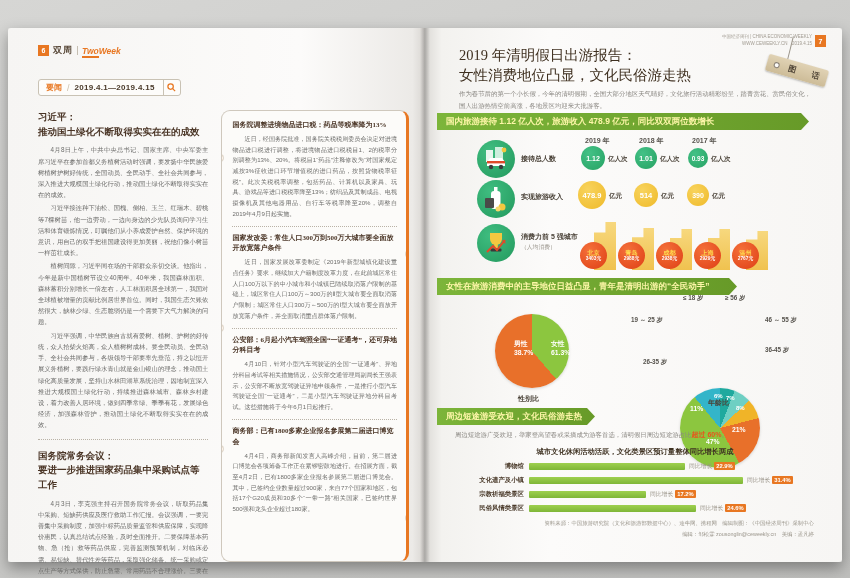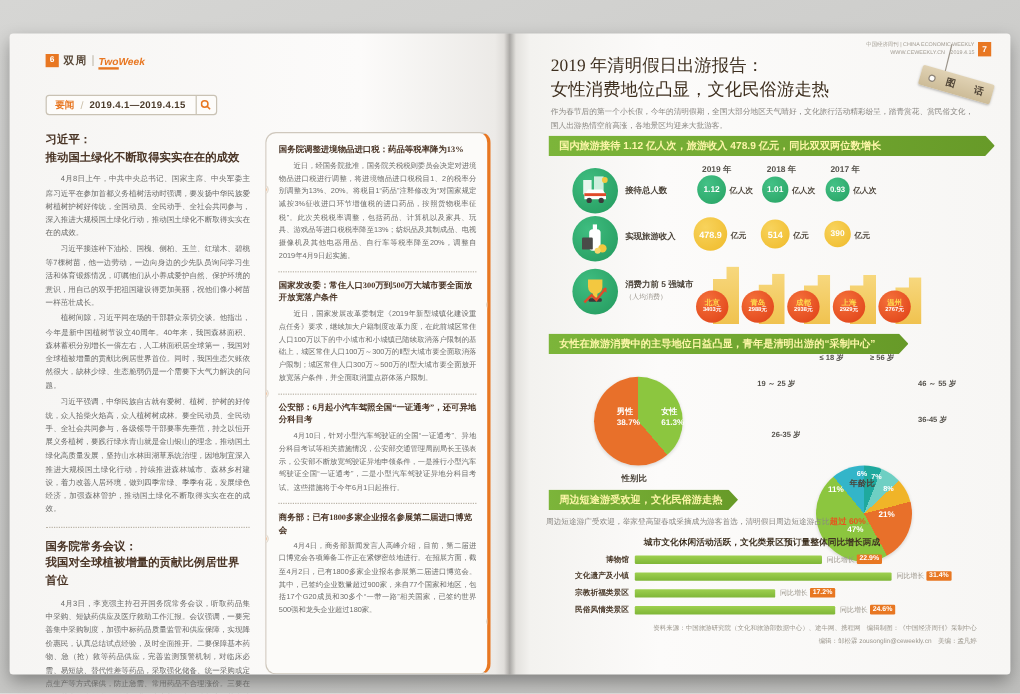--- a/index.html
+++ b/index.html
@@ -59,21 +59,21 @@
   .hang-tag { right:14px; top:34px; width:62px; height:17px; background:linear-gradient(#e0d2b4,#cdbc98);
     transform:rotate(16deg); border-radius:2px; display:flex; align-items:center; gap:9px;
     padding-left:7px; box-shadow:0 1px 2px rgba(0,0,0,.25); }
   .hang-tag .hole { width:6px; height:6px; border-radius:50%; background:#fdfcfa; border:1.5px solid #8a8176; }
   .hang-tag .txt { font-size:8px; font-weight:bold; color:#4f4436; letter-spacing:7px; }
   .hang-string { right:52px; top:8px; width:1px; height:32px; background:#9a948a; transform:rotate(14deg); }
 
   .rp-title { left:34px; top:18px; font-size:14.5px; font-weight:normal; color:#3e2f1f; line-height:1.35; }
   .rp-intro { left:34px; top:60px; width:352px; font-size:6.4px; color:#8a8782; line-height:1.8; text-align:justify; }
 
-  .banner { left:32px; height:17px; background:linear-gradient(90deg,#7cb53a,#679a28);
+  .banner { left:12px; height:17px; background:linear-gradient(90deg,#7cb53a,#679a28);
     color:#fdf6a8; font-weight:bold; font-size:8.5px; line-height:17px; padding:0 16px 0 9px;
     clip-path:polygon(0 0,calc(100% - 8px) 0,100% 50%,calc(100% - 8px) 100%,0 100%); white-space:nowrap; }
   .banner1 { top:85px; width:372px; }
   .banner2 { top:250px; width:300px; }
   .banner3 { top:380px; width:158px; }
 
   .stat-icon { width:38px; height:38px; border-radius:50%; }
   .stat-label { font-size:7px; font-weight:bold; color:#4a4238; }
   .yr { font-size:7px; font-weight:bold; color:#55524c; }
   .circ { border-radius:50%; color:#fff; font-weight:bold; display:flex; align-items:center;
@@ -150,21 +150,21 @@
             </div>
             <p>4月8日上午，中共中央总书记、国家主席、中央军委主席习近平在参加首都义务植树活动时强调，要发扬中华民族爱树植树护树好传统，全国动员、全民动手、全社会共同参与，深入推进大规模国土绿化行动，推动国土绿化不断取得实实在在的成效。</p>
             <p>习近平接连种下油松、国槐、侧柏、玉兰、红瑞木、碧桃等7棵树苗，他一边劳动，一边向身边的少先队员询问学习生活和体育锻炼情况，叮嘱他们从小养成爱护自然、保护环境的意识，用自己的双手把祖国建设得更加美丽，祝他们像小树苗一样茁壮成长。</p>
             <p>植树间隙，习近平同在场的干部群众亲切交谈。他指出，今年是新中国植树节设立40周年。40年来，我国森林面积、森林蓄积分别增长一倍左右，人工林面积居全球第一，我国对全球植被增量的贡献比例居世界首位。同时，我国生态欠账依然很大，缺林少绿、生态脆弱仍是一个需要下大气力解决的问题。</p>
             <p>习近平强调，中华民族自古就有爱树、植树、护树的好传统，众人拾柴火焰高，众人植树树成林。要全民动员、全民动手、全社会共同参与，各级领导干部要率先垂范，持之以恒开展义务植树，要践行绿水青山就是金山银山的理念，推动国土绿化高质量发展，坚持山水林田湖草系统治理，因地制宜深入推进大规模国土绿化行动，持续推进森林城市、森林乡村建设，着力改善人居环境，做到四季常绿、季季有花，发展绿色经济，加强森林管护，推动国土绿化不断取得实实在在的成效。</p>
           </article>
           <div class="dotted-sep"></div>
           <article class="art">
             <div class="art-title serif">
               <div>国务院常务会议：</div>
-              <div>我国对全球植被增量的贡献比例居世界首位</div>
+              <div>要进一步推进国家药品集中采购试点等工作</div>
             </div>
             <p>4月3日，李克强主持召开国务院常务会议，听取药品集中采购、短缺药供应及医疗救助工作汇报。会议强调，一要完善集中采购制度，加强中标药品质量监管和供应保障，实现降价惠民，认真总结试点经验，及时全面推开。二要保障基本药物、急（抢）救等药品供应，完善监测预警机制，对临床必需、易短缺、替代性差等药品，采取强化储备、统一采购或定点生产等方式保供，防止急需、常用药品不合理涨价。三要在做好基本医疗保障的同时，进一步完善医疗救助制度，落实城乡居民参保缴费资助、直接救助等措施，切实提高困难群众获得感。</p>
           </article>
         </div>
 
         <div class="col-b">
           <div class="briefs">
             <div class="brief">
               <h3 class="serif">国务院调整进境物品进口税：药品等税率降为13%</h3>
               <p>近日，经国务院批准，国务院关税税则委员会决定对进境物品进口税进行调整，将进境物品进口税税目1、2的税率分别调整为13%、20%。将税目1“药品”注释修改为“对国家规定减按3%征收进口环节增值税的进口药品，按照货物税率征税”。此次关税税率调整，包括药品、计算机以及家具、玩具、游戏品等进口税税率降至13%；纺织品及其制成品、电视摄像机及其他电器用品、自行车等税率降至20%，调整自2019年4月9日起实施。</p>
@@ -299,21 +299,21 @@
         </div>
     </div>
     <div class="abs city" style="left:307px; top:192px">
       <div class="building" style="height: 39px;"></div>
       <div class="city-circle">
           <span class="cn">温州</span>
           <span class="cv"><span>2767</span><span>元</span></span>
         </div>
     </div>
 
-    <div class="abs banner banner2">女性在旅游消费中的主导地位日益凸显，青年是清明出游的“采制中心”</div>
+    <div class="abs banner banner2">女性在旅游消费中的主导地位日益凸显，青年是清明出游的“全民动手”</div>
 
     <div class="abs pie" style="left: 70px; top: 286px; width: 74px; height: 74px; background: conic-gradient(rgb(140, 198, 63) 0%, rgb(140, 198, 63) 38.7%, rgb(232, 112, 42) 38.7%, rgb(232, 112, 42) 100%);">
       <span style="left:4px; top:26px; width:30px"><span>男性</span><br><span>38.7%</span></span>
       <span style="left:40px; top:26px; width:32px"><span>女性</span><br><span>61.3%</span></span>
     </div>
     <div class="abs pie-caption" style="left:93px; top:366px">性别比</div>
 
     <div class="abs pie" style="left: 255px; top: 286px; width: 80px; height: 80px; background: conic-gradient(rgb(31, 169, 158) 0%, rgb(31, 169, 158) 6%, rgb(110, 207, 195) 6%, rgb(110, 207, 195) 13%, rgb(240, 180, 40) 13%, rgb(240, 180, 40) 21%, rgb(232, 112, 42) 21%, rgb(232, 112, 42) 42%, rgb(140, 198, 63) 42%, rgb(140, 198, 63) 89%, rgb(51, 181, 201) 89%, rgb(51, 181, 201) 100%);">
       <span style="left:34px; top:5px;  font-size:6px">6%</span>
       <span style="left:46px; top:7px;  font-size:6px">7%</span>

